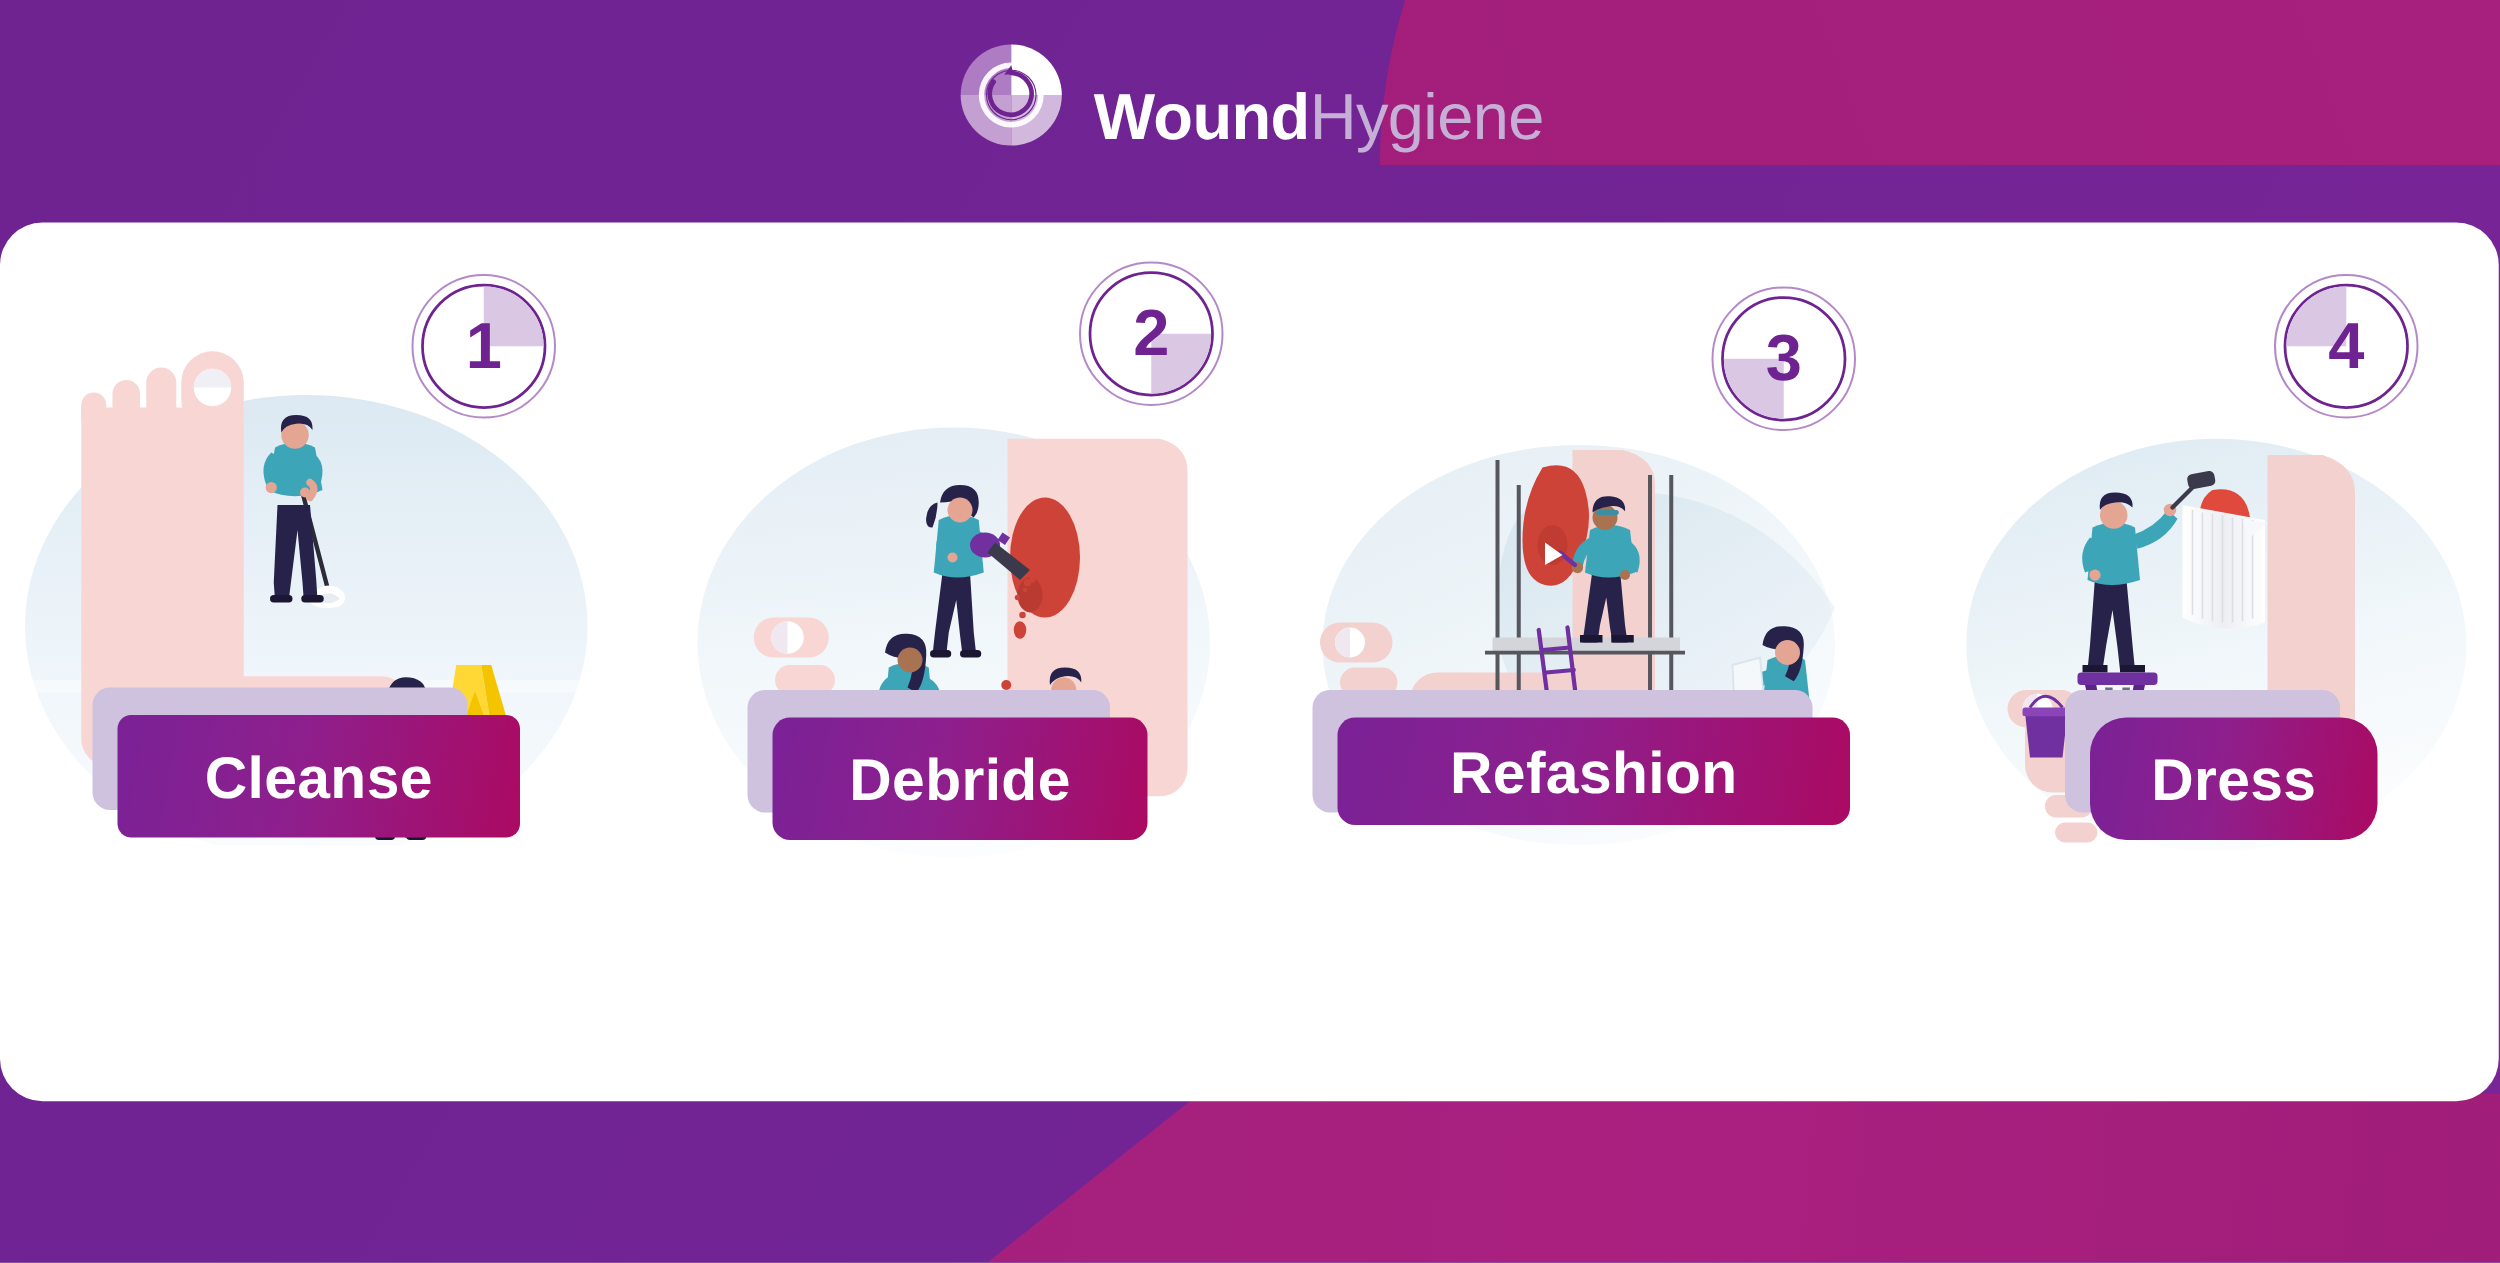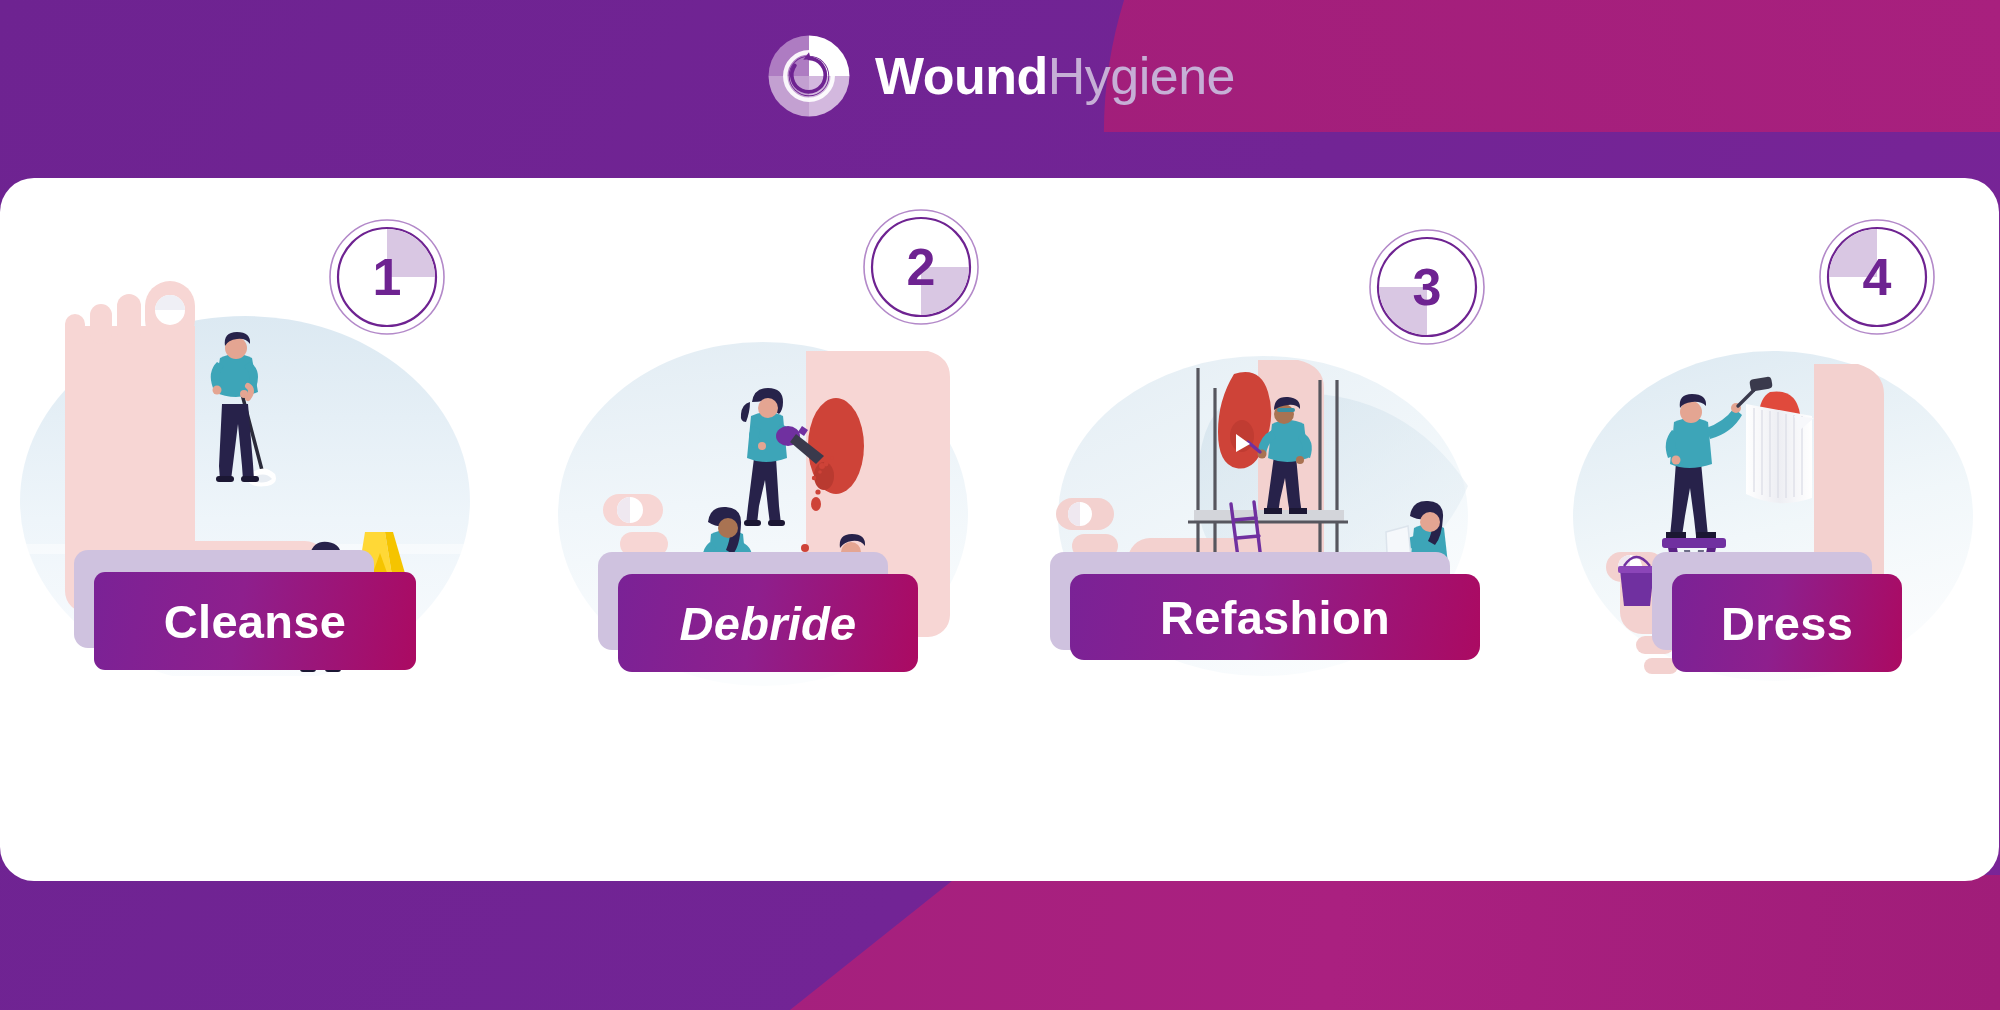--- a/index.html
+++ b/index.html
@@ -43,21 +43,21 @@
     width: 1999px; height: 703px;
     background: #FFFFFF;
     border-radius: 34px;
     overflow: hidden;
   }
 
   
   .logo-wrap {
     position: absolute;
     left: 0; top: 32px; width: 2000px;
-    display: flex; align-items: center; justify-content: center;
+    display: flex; align-items: flex-end; justify-content: center;
     gap: 22px;
   }
   .logo-mark { width: 88px; height: 88px; flex: 0 0 88px; }
   .logo-text {
     font-size: 52px; letter-spacing: -0.5px;
     white-space: nowrap; line-height: 1;
   }
   .logo-text .w { color: #FFFFFF; font-weight: 700; }
   .logo-text .h { color: #C6AFD6; font-weight: 400; }
 
@@ -106,29 +106,29 @@
     border: none;
     cursor: pointer;
     font-family: "Liberation Sans", sans-serif;
   }
   .bg-1 { left: 74px;   top: 700px; }
   .bg-1 .btn-shadow { width: 300px; height: 98px; }
   .bg-1 .btn        { width: 322px; height: 98px; border-radius: 11px; }
 
   .bg-2 { left: 598px;  top: 702px; }
   .bg-2 .btn-shadow { width: 290px; height: 98px; }
-  .bg-2 .btn        { width: 300px; height: 98px; font-style: italic; }
+  .bg-2 .btn        { width: 300px; height: 98px; }
 
   .bg-3 { left: 1050px; top: 702px; }
   .bg-3 .btn-shadow { width: 400px; height: 98px; }
   .bg-3 .btn        { width: 410px; height: 86px; }
 
   .bg-4 { left: 1652px; top: 702px; }
   .bg-4 .btn-shadow { width: 220px; height: 98px; }
-  .bg-4 .btn        { width: 230px; height: 98px; }
+  .bg-4 .btn        { width: 230px; height: 98px; border-radius: 29px; }
 </style>
 </head>
 <body>
 
 <div id="root">
 
   <div class="bg-purple"></div>
   <div class="bg-magenta-top2"></div>
   <div class="bg-magenta-bottom"></div>
 

